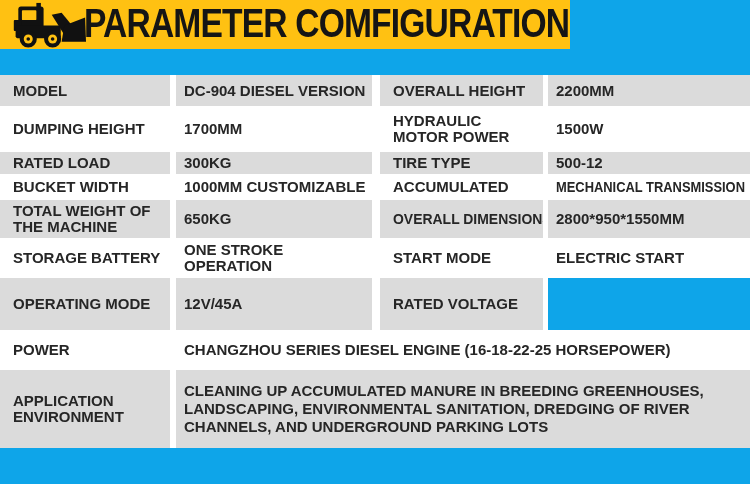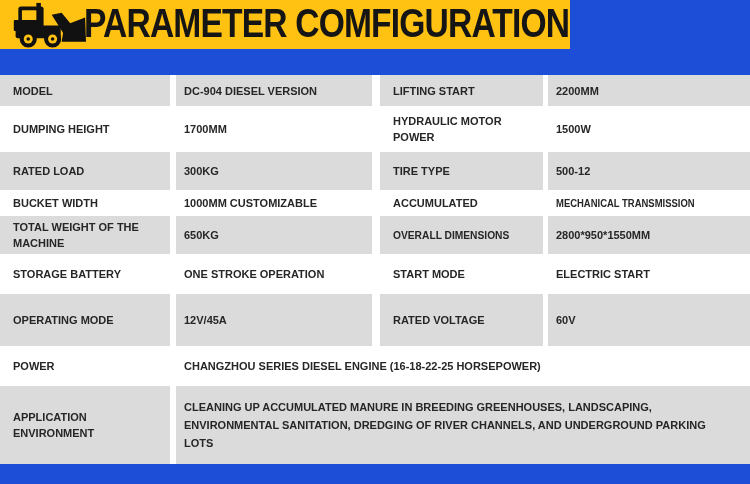--- a/index.html
+++ b/index.html
@@ -1,19 +1,19 @@
 <!DOCTYPE html>
 <html><head>
 <meta charset="utf-8">
 <style>
   html,body{margin:0;padding:0;background:#ffffff;}
   .page{
     position:relative;
     width:750px;height:484px;
-    background:#1d4ed8;
+    background:#0ea5e9;
     overflow:hidden;
     font-family:"Liberation Sans", sans-serif;
     text-decoration:underline;
   }
   
   .banner{
     position:absolute;left:0;top:0;
     width:570px;height:49px;
     background:#FFC112;
     display:flex;align-items:center;
@@ -35,21 +35,21 @@
   .spec-table{
     position:absolute;left:0;top:75px;
     width:750px;
   }
   .row{display:grid;}
   .row.cols4{grid-template-columns:170px 6px 196px 8px 163px 5px 202px;}
   .row.cols2{grid-template-columns:170px 6px 574px;}
   .cell{
     display:flex;align-items:center;
     color:#262626;
-    font-size:11px;font-weight:bold;
+    font-size:15px;font-weight:bold;
     line-height:16px;
     overflow:hidden;
   }
   .gray .cell{background:#DBDBDB;}
   .white .cell{background:#ffffff;}
   .label-cell{padding-left:13px;padding-right:4px;}
   .value-cell{padding-left:8px;padding-right:2px;}
   .spacer{background:#ffffff;}
   .condense{
     white-space:nowrap;
@@ -92,21 +92,21 @@
     <div class="row cols4 gray" style="height:31px">
       <div class="cell label-cell">
           <span>MODEL</span>
         </div>
       <div class="spacer"></div>
       <div class="cell value-cell">
           <span>DC-904 DIESEL VERSION</span>
         </div>
       <div class="spacer"></div>
       <div class="cell label-cell">
-          <span>LIFTING START</span>
+          <span>OVERALL HEIGHT</span>
         </div>
       <div class="spacer"></div>
       <div class="cell value-cell">
           <span>2200MM</span>
         </div>
     </div>
 
     <div class="row cols4 white" style="height:46px">
       <div class="cell label-cell">
           <span>DUMPING HEIGHT</span>
@@ -118,58 +118,58 @@
       <div class="spacer"></div>
       <div class="cell label-cell">
           <span>HYDRAULIC MOTOR POWER</span>
         </div>
       <div class="spacer"></div>
       <div class="cell value-cell">
           <span>1500W</span>
         </div>
     </div>
 
+    <div class="row cols4 gray" style="height:22px">
+      <div class="cell label-cell">
+          <span>RATED LOAD</span>
+        </div>
+      <div class="spacer"></div>
+      <div class="cell value-cell">
+          <span>300KG</span>
+        </div>
+      <div class="spacer"></div>
+      <div class="cell label-cell">
+          <span>TIRE TYPE</span>
+        </div>
+      <div class="spacer"></div>
+      <div class="cell value-cell">
+          <span>500-12</span>
+        </div>
+    </div>
+
+    <div class="row cols4 white" style="height:26px">
+      <div class="cell label-cell">
+          <span>BUCKET WIDTH</span>
+        </div>
+      <div class="spacer"></div>
+      <div class="cell value-cell">
+          <span>1000MM CUSTOMIZABLE</span>
+        </div>
+      <div class="spacer"></div>
+      <div class="cell label-cell">
+          <span>ACCUMULATED</span>
+        </div>
+      <div class="spacer"></div>
+      <div class="cell value-cell">
+          <span class="condense">MECHANICAL TRANSMISSION</span>
+        </div>
+    </div>
+
     <div class="row cols4 gray" style="height:38px">
       <div class="cell label-cell">
-          <span>RATED LOAD</span>
-        </div>
-      <div class="spacer"></div>
-      <div class="cell value-cell">
-          <span>300KG</span>
-        </div>
-      <div class="spacer"></div>
-      <div class="cell label-cell">
-          <span>TIRE TYPE</span>
-        </div>
-      <div class="spacer"></div>
-      <div class="cell value-cell">
-          <span>500-12</span>
-        </div>
-    </div>
-
-    <div class="row cols4 white" style="height:26px">
-      <div class="cell label-cell">
-          <span>BUCKET WIDTH</span>
-        </div>
-      <div class="spacer"></div>
-      <div class="cell value-cell">
-          <span>1000MM CUSTOMIZABLE</span>
-        </div>
-      <div class="spacer"></div>
-      <div class="cell label-cell">
-          <span>ACCUMULATED</span>
-        </div>
-      <div class="spacer"></div>
-      <div class="cell value-cell">
-          <span class="condense">MECHANICAL TRANSMISSION</span>
-        </div>
-    </div>
-
-    <div class="row cols4 gray" style="height:38px">
-      <div class="cell label-cell">
           <span>TOTAL WEIGHT OF THE MACHINE</span>
         </div>
       <div class="spacer"></div>
       <div class="cell value-cell">
           <span>650KG</span>
         </div>
       <div class="spacer"></div>
       <div class="cell label-cell">
           <span class="condense-sm">OVERALL DIMENSIONS</span>
         </div>
@@ -203,23 +203,20 @@
         </div>
       <div class="spacer"></div>
       <div class="cell value-cell">
           <span>12V/45A</span>
         </div>
       <div class="spacer"></div>
       <div class="cell label-cell">
           <span>RATED VOLTAGE</span>
         </div>
       <div class="spacer"></div>
-      <div class="cell value-cell">
-          <span>60V</span>
-        </div>
     </div>
 
     <div class="row cols2 white" style="height:40px">
       <div class="cell label-cell">
           <span>POWER</span>
         </div>
       <div class="spacer"></div>
       <div class="cell value-cell">
           <span>CHANGZHOU SERIES DIESEL ENGINE (16-18-22-25 HORSEPOWER)</span>
         </div>

